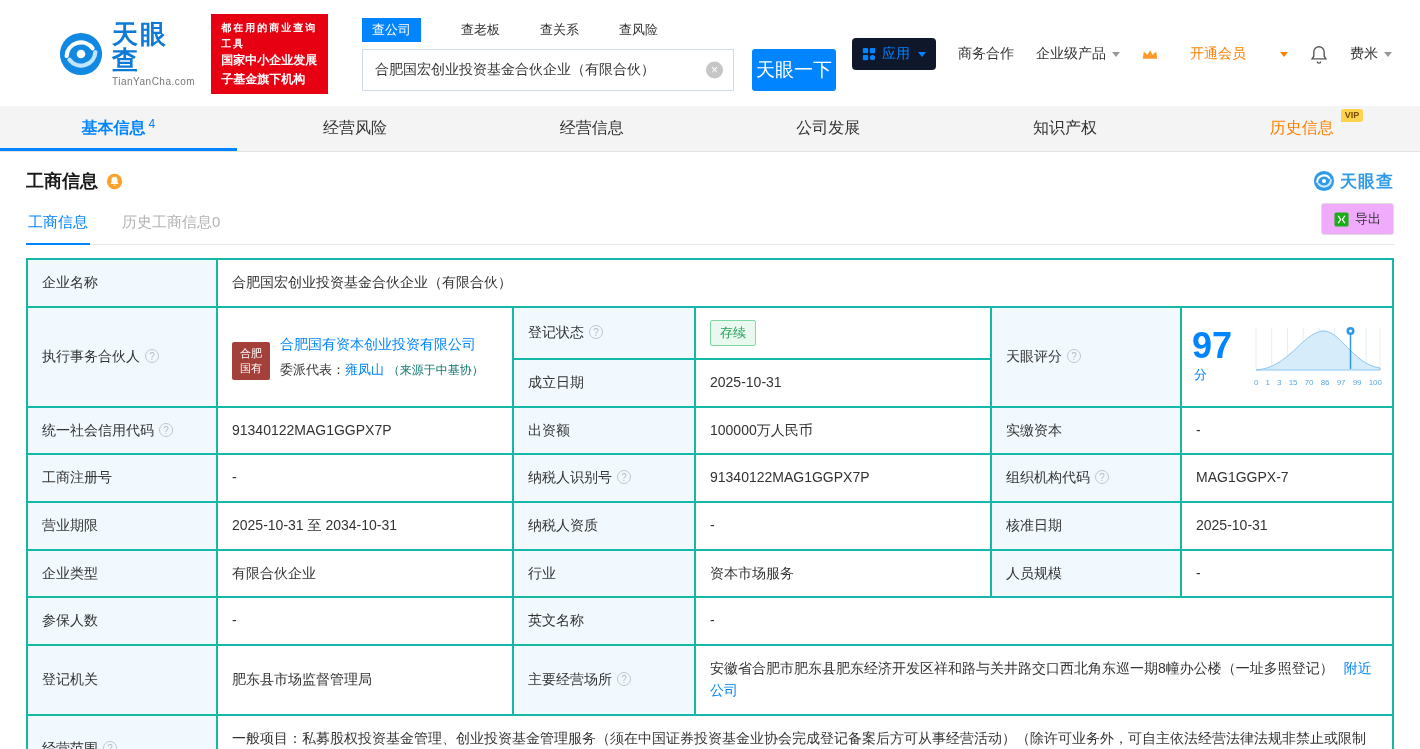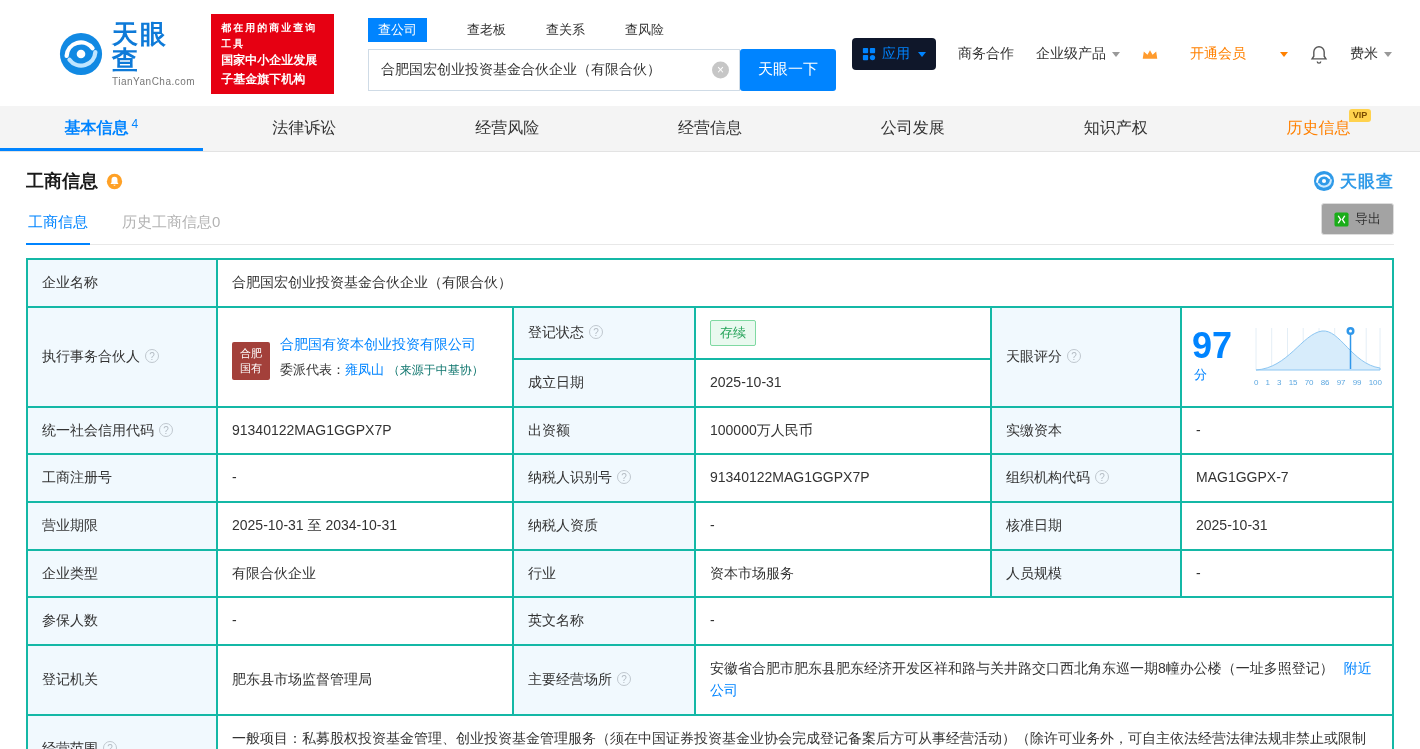--- a/index.html
+++ b/index.html
@@ -18,21 +18,21 @@
   .slogan-box .l2 { font-size:12px; font-weight:bold; }
 
   .search-block { margin-left:18px; }
   .search-tabs { display:flex; align-items:center; gap:40px; margin-bottom:7px; }
   .search-tab { font-size:13px; color:#333; cursor:pointer; }
   .search-tab.active { background:#0084ff; color:#fff; padding:3px 10px; }
   .search-row { display:flex; align-items:center; }
   .search-input-wrap { position:relative; width:372px; height:42px; border:1px solid #cfdbe6; background:#fff; }
   .search-input-wrap input { width:100%; height:100%; border:none; outline:none; padding:0 38px 0 12px; font-size:14px; color:#333; font-family:inherit; }
   .clear-btn { position:absolute; right:10px; top:50%; transform:translateY(-50%); width:17px; height:17px; border-radius:50%; background:#c6c6c6; color:#fff; font-size:12px; line-height:17px; text-align:center; cursor:pointer; }
-  .search-btn { margin-left:0; width:96px; height:42px; background:#0084ff; color:#fff; border:none; font-size:15px; border-radius:3px; cursor:pointer; font-family:inherit; }
+  .search-btn { margin-left:18px; width:84px; height:42px; background:#0084ff; color:#fff; border:none; font-size:19px; border-radius:3px; cursor:pointer; font-family:inherit; }
 
   .top-nav { margin-left:auto; display:flex; align-items:center; gap:22px; font-size:14px; color:#333; white-space:nowrap; }
   .app-chip { display:flex; align-items:center; gap:6px; background:#0f172a; color:#0084ff; padding:7px 10px; border-radius:4px; cursor:pointer; }
   .nav-item { cursor:pointer; display:flex; align-items:center; gap:4px; }
   .nav-item.vip { color:#ff8000;gap:32px; }
   .caret { display:inline-block; width:0; height:0; border-left:4px solid transparent; border-right:4px solid transparent; border-top:5px solid #999; margin-left:2px; }
   .app-chip .caret { border-top-color:#0084ff; }
   .nav-item.vip .caret { border-top-color:#ff8000; }
 
   
@@ -50,21 +50,21 @@
   .section-title { font-size:18px; font-weight:bold; color:#1a1a1a; }
   .bell-badge { margin-left:8px; cursor:pointer; display:flex; }
   .brand-mini { margin-left:auto; display:flex; align-items:center; gap:5px; }
   .brand-mini .txt { font-size:17px; font-weight:bold; color:#2f9ae8; letter-spacing:1px; }
 
   .subtabs-row { display:flex; align-items:flex-end; border-bottom:1px solid #e8e8e8; margin-top:10px; }
   .subtab { font-size:15px; padding:10px 2px 12px; margin-right:30px; cursor:pointer; position:relative; }
   .subtab.active { color:#0084ff; }
   .subtab.active::after { content:""; position:absolute; left:0; bottom:-1px; width:100%; height:2px; background:#0084ff; }
   .subtab.muted { color:#b3b3b3; }
-  .export-btn { margin-left:auto; margin-bottom:9px; display:flex; align-items:center; gap:6px; border:1px solid #ddd; border-radius:3px; background:#a3a3a3; padding:6px 12px; font-size:13px; color:#333; cursor:pointer; font-family:inherit; }
+  .export-btn { margin-left:auto; margin-bottom:9px; display:flex; align-items:center; gap:6px; border:1px solid #ddd; border-radius:3px; background:#f0abfc; padding:6px 12px; font-size:13px; color:#333; cursor:pointer; font-family:inherit; }
 
   
   table.info { width:100%; border-collapse:collapse; margin-top:13px; table-layout:fixed; }
   table.info td { border:2px solid #14b8a6; padding:12px 14px; font-size:14px; line-height:1.55; color:#333; vertical-align:middle; word-break:break-all; }
   td.lbl { background:#f1f9fe; color:#404040; }
   .help { display:inline-block; width:14px; height:14px; border:1px solid #c0c8cf; border-radius:50%; color:#b4bcc4; font-size:10px; line-height:13px; text-align:center; margin-left:5px; vertical-align:1px; cursor:pointer; }
   .blue-link { color:#0084ff; cursor:pointer; }
   .status-badge { display:inline-block; background:#e9f9ef; border:1px solid #7fd9a2; color:#26a35a; font-size:13px; padding:2px 9px; border-radius:2px; }
 
   .partner-cell { display:flex; gap:10px; align-items:flex-end; }
@@ -157,23 +157,20 @@
       <span>费米</span>
       <span class="caret"></span>
     </div>
   </nav>
 </header>
 
 <nav class="main-tabs">
   <div class="main-tab active">
     <span>基本信息</span>
     <span class="tab-count">4</span>
-  </div>
-  <div class="main-tab">
-    <span>法律诉讼</span>
   </div>
   <div class="main-tab">
     <span>经营风险</span>
   </div>
   <div class="main-tab">
     <span>经营信息</span>
   </div>
   <div class="main-tab">
     <span>公司发展</span>
   </div>

